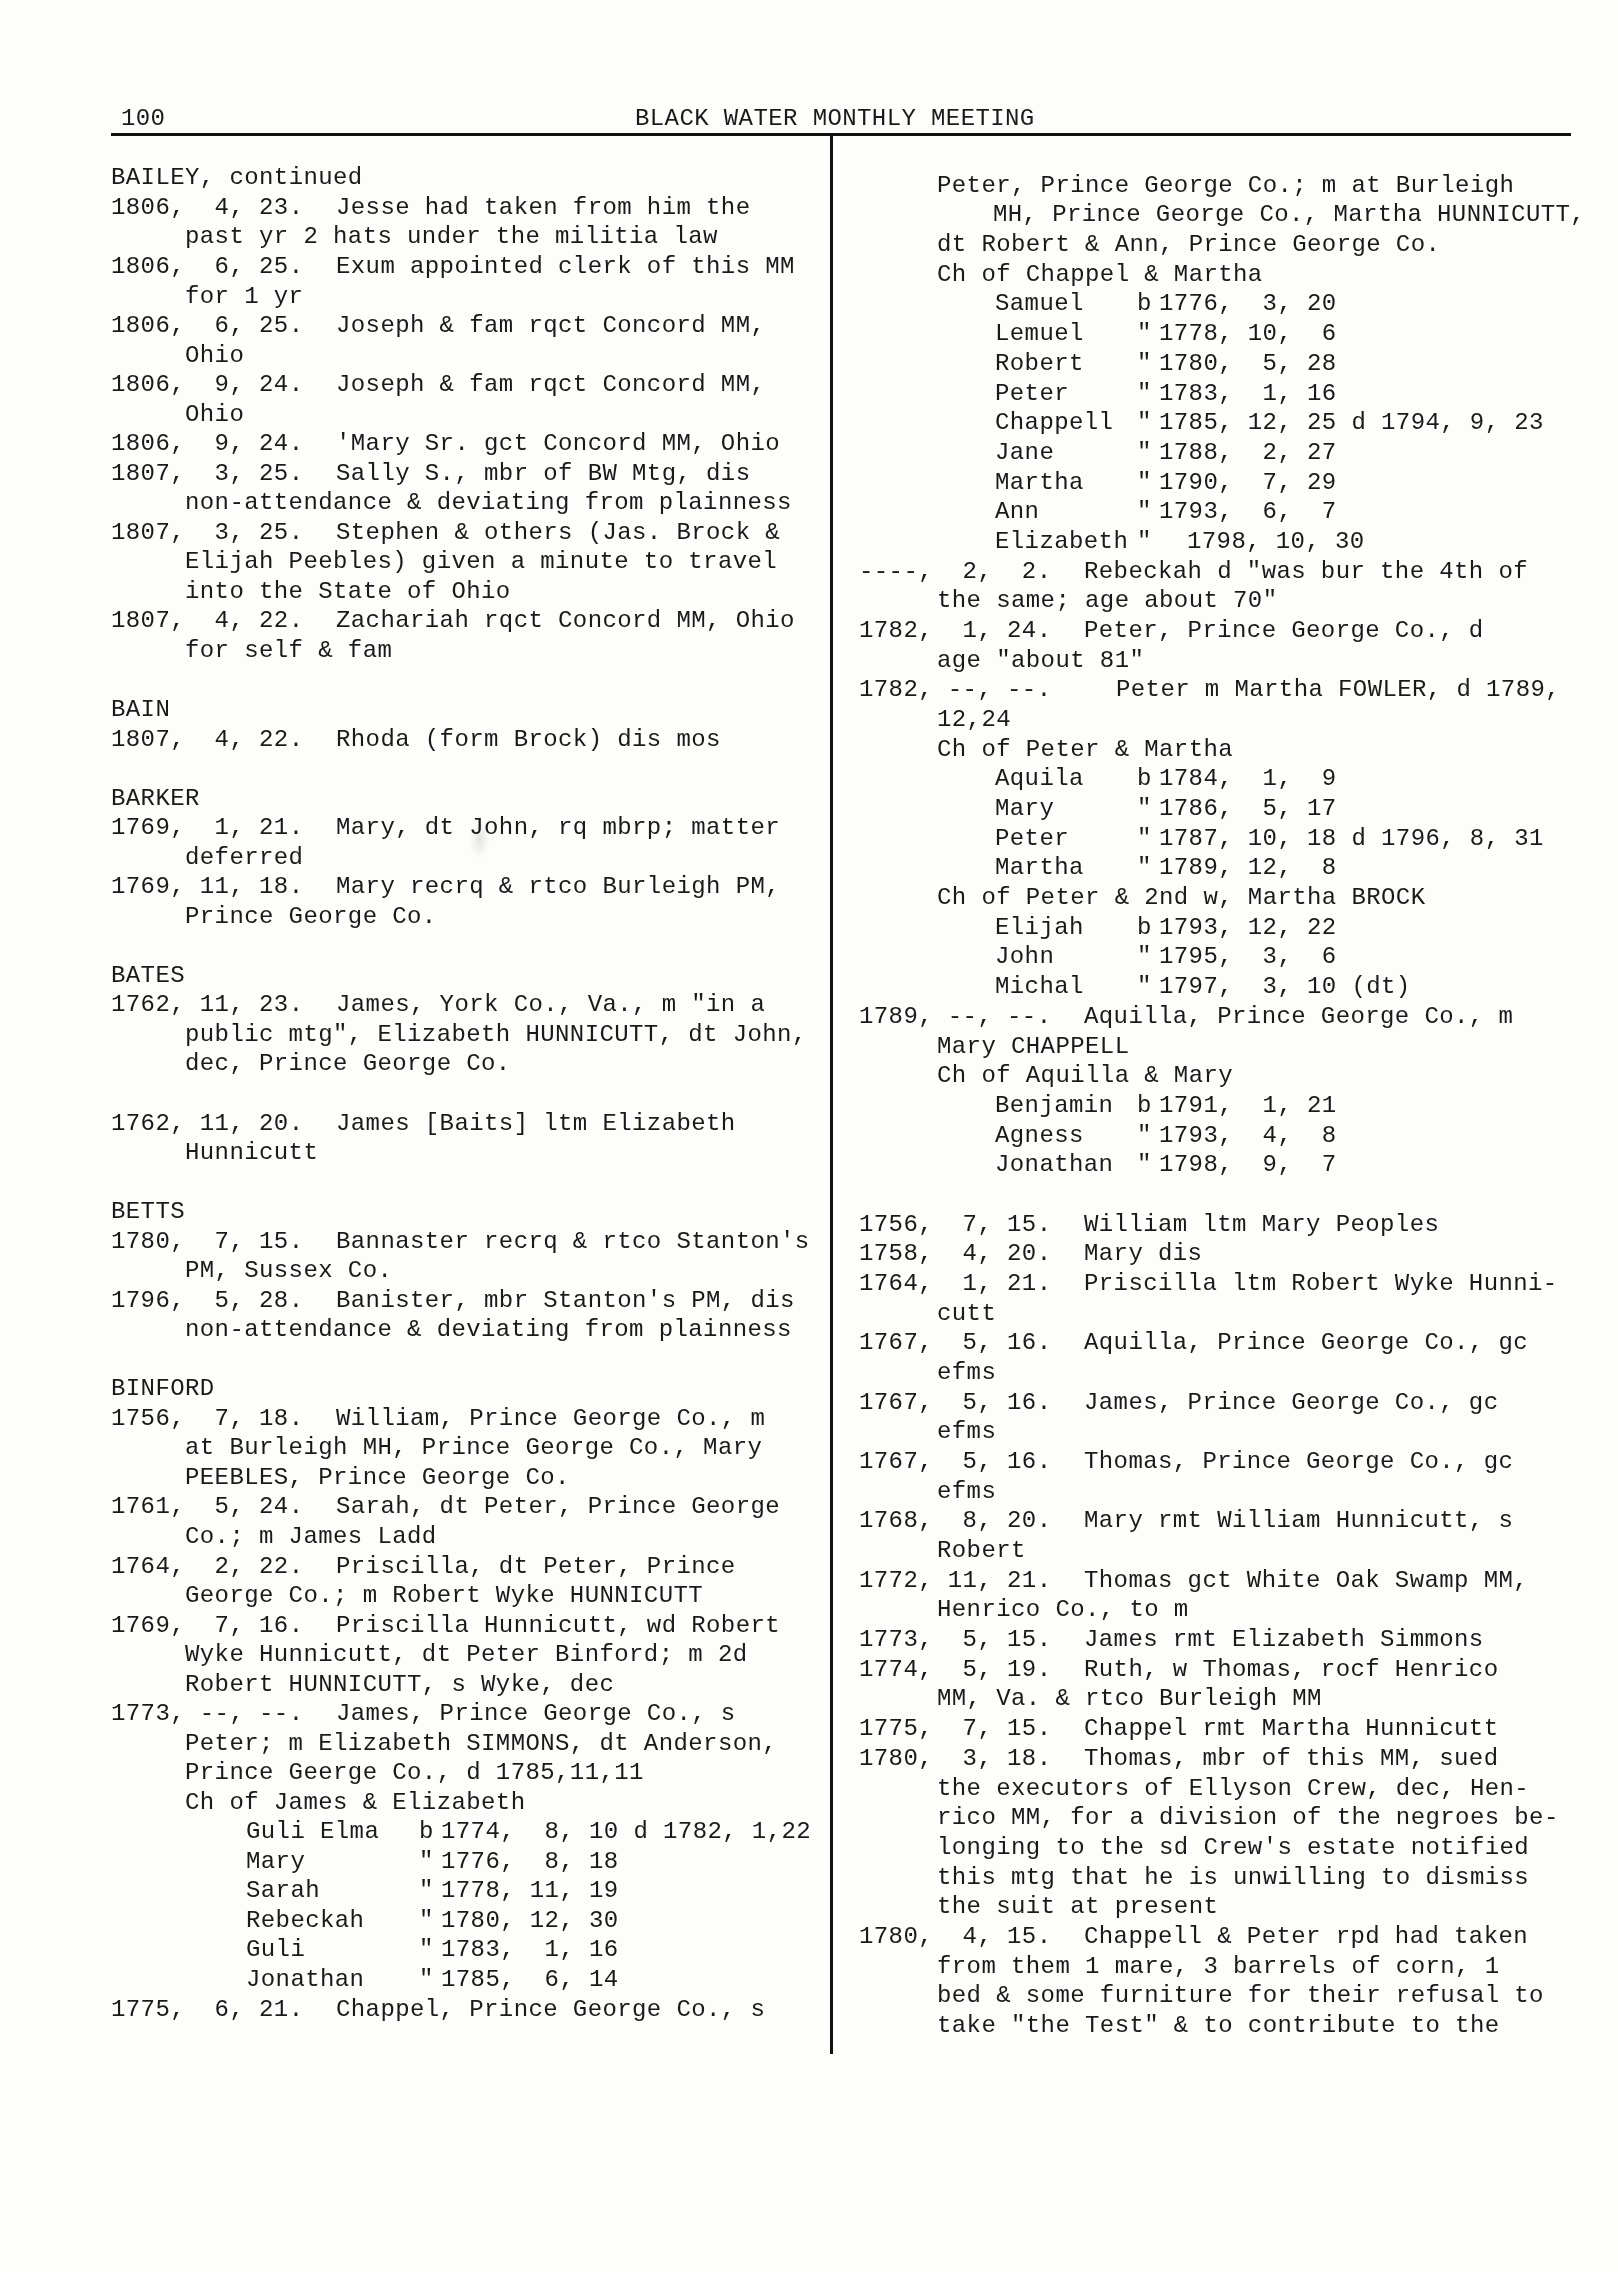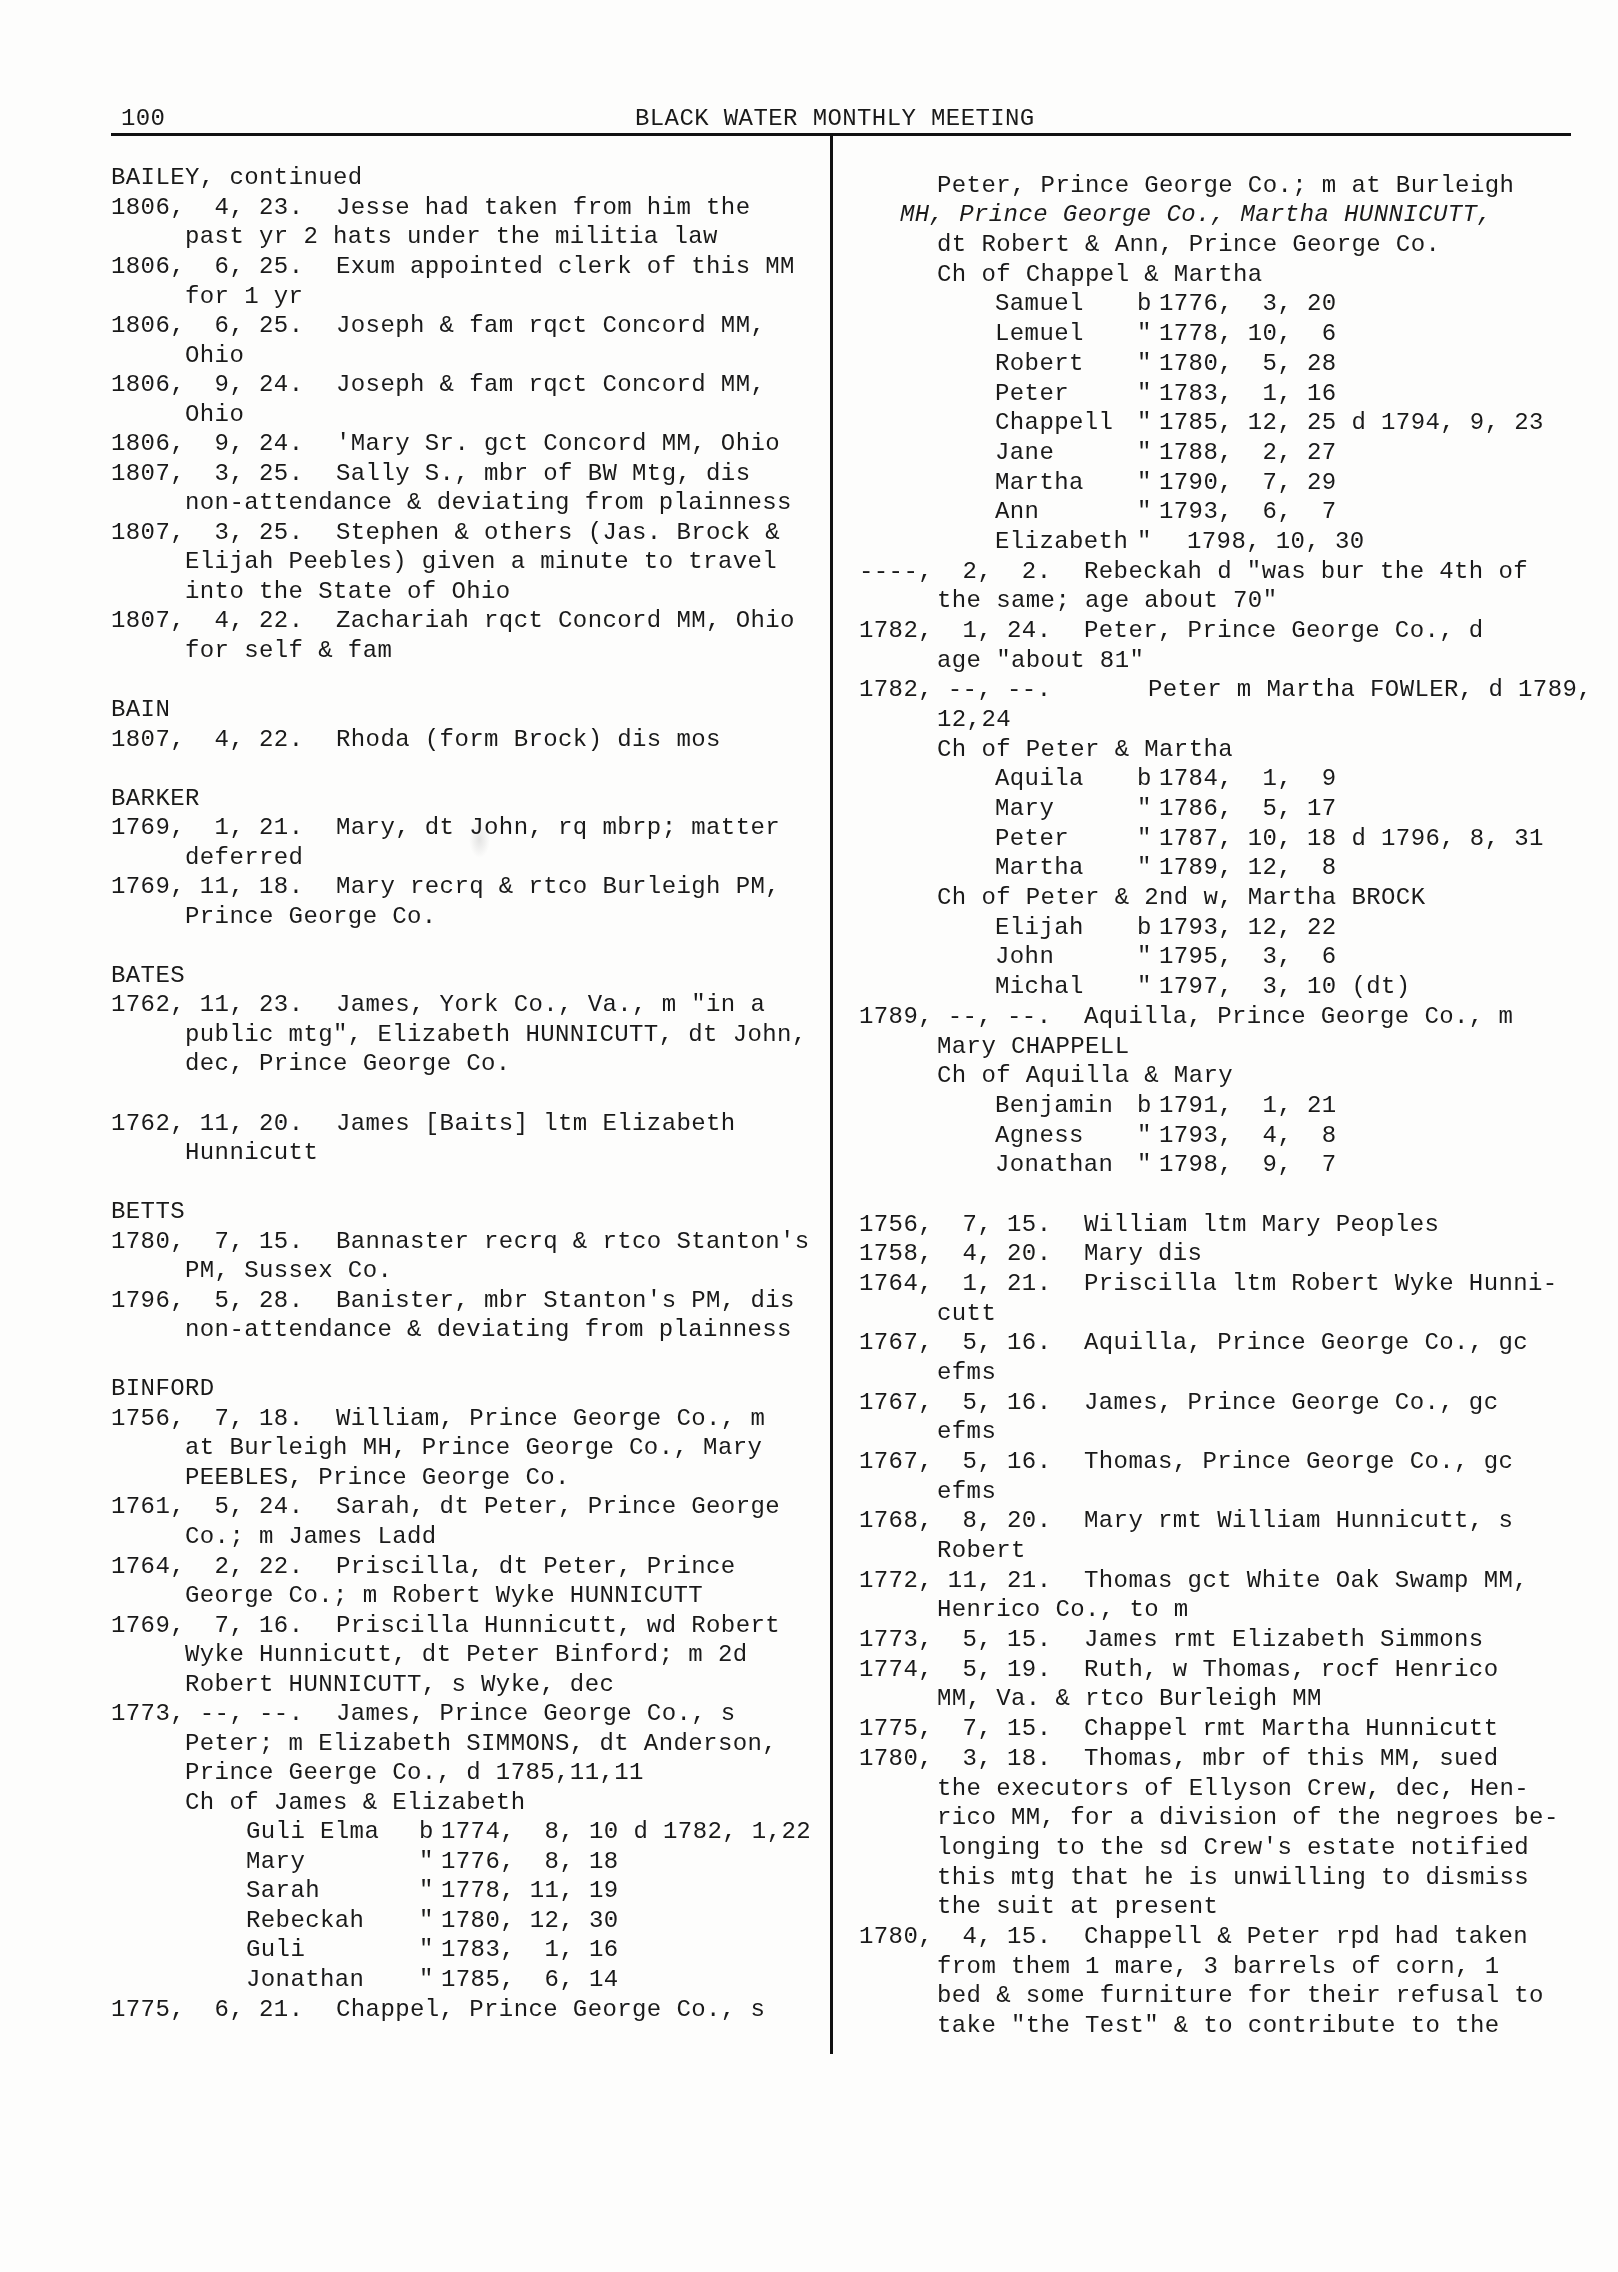--- a/index.html
+++ b/index.html
@@ -84,37 +84,37 @@
       <div class="mono line" style="top: 1817px; left: 0px;"><span class="cell" style="left: 246px;">Guli Elma</span><span class="cell" style="left: 419px;">b</span><span class="cell" style="left: 441px;">1774,  8, 10 d 1782, 1,22</span></div>
       <div class="mono line" style="top: 1847px; left: 0px;"><span class="cell" style="left: 246px;">Mary</span><span class="cell" style="left: 419px;">"</span><span class="cell" style="left: 441px;">1776,  8, 18</span></div>
       <div class="mono line" style="top: 1876px; left: 0px;"><span class="cell" style="left: 246px;">Sarah</span><span class="cell" style="left: 419px;">"</span><span class="cell" style="left: 441px;">1778, 11, 19</span></div>
       <div class="mono line" style="top: 1906px; left: 0px;"><span class="cell" style="left: 246px;">Rebeckah</span><span class="cell" style="left: 419px;">"</span><span class="cell" style="left: 441px;">1780, 12, 30</span></div>
       <div class="mono line" style="top: 1935px; left: 0px;"><span class="cell" style="left: 246px;">Guli</span><span class="cell" style="left: 419px;">"</span><span class="cell" style="left: 441px;">1783,  1, 16</span></div>
       <div class="mono line" style="top: 1965px; left: 0px;"><span class="cell" style="left: 246px;">Jonathan</span><span class="cell" style="left: 419px;">"</span><span class="cell" style="left: 441px;">1785,  6, 14</span></div>
       <div class="mono line" style="top: 1995px; left: 0px;"><span class="cell" style="left: 111px;">1775,  6, 21.</span><span class="cell" style="left: 336px;">Chappel, Prince George Co., s</span></div>
     </div>
   <div id="right-col">
       <div class="mono line" style="top: 171px; left: 0px;"><span class="cell" style="left: 937px;">Peter, Prince George Co.; m at Burleigh</span></div>
-      <div class="mono line" style="top: 200px; left: 0px;"><span class="cell" style="left: 900px; font-style: italic;">MH, Prince George Co., Martha HUNNICUTT,</span></div>
+      <div class="mono line" style="top: 200px; left: 0px;"><span class="cell" style="left: 993px;">MH, Prince George Co., Martha HUNNICUTT,</span></div>
       <div class="mono line" style="top: 230px; left: 0px;"><span class="cell" style="left: 937px;">dt Robert &amp; Ann, Prince George Co.</span></div>
       <div class="mono line" style="top: 260px; left: 0px;"><span class="cell" style="left: 937px;">Ch of Chappel &amp; Martha</span></div>
       <div class="mono line" style="top: 289px; left: 0px;"><span class="cell" style="left: 995px;">Samuel</span><span class="cell" style="left: 1137px;">b</span><span class="cell" style="left: 1159px;">1776,  3, 20</span></div>
       <div class="mono line" style="top: 319px; left: 0px;"><span class="cell" style="left: 995px;">Lemuel</span><span class="cell" style="left: 1137px;">"</span><span class="cell" style="left: 1159px;">1778, 10,  6</span></div>
       <div class="mono line" style="top: 349px; left: 0px;"><span class="cell" style="left: 995px;">Robert</span><span class="cell" style="left: 1137px;">"</span><span class="cell" style="left: 1159px;">1780,  5, 28</span></div>
       <div class="mono line" style="top: 379px; left: 0px;"><span class="cell" style="left: 995px;">Peter</span><span class="cell" style="left: 1137px;">"</span><span class="cell" style="left: 1159px;">1783,  1, 16</span></div>
       <div class="mono line" style="top: 408px; left: 0px;"><span class="cell" style="left: 995px;">Chappell</span><span class="cell" style="left: 1137px;">"</span><span class="cell" style="left: 1159px;">1785, 12, 25 d 1794, 9, 23</span></div>
       <div class="mono line" style="top: 438px; left: 0px;"><span class="cell" style="left: 995px;">Jane</span><span class="cell" style="left: 1137px;">"</span><span class="cell" style="left: 1159px;">1788,  2, 27</span></div>
       <div class="mono line" style="top: 468px; left: 0px;"><span class="cell" style="left: 995px;">Martha</span><span class="cell" style="left: 1137px;">"</span><span class="cell" style="left: 1159px;">1790,  7, 29</span></div>
       <div class="mono line" style="top: 497px; left: 0px;"><span class="cell" style="left: 995px;">Ann</span><span class="cell" style="left: 1137px;">"</span><span class="cell" style="left: 1159px;">1793,  6,  7</span></div>
       <div class="mono line" style="top: 527px; left: 0px;"><span class="cell" style="left: 995px;">Elizabeth</span><span class="cell" style="left: 1137px;">"</span><span class="cell" style="left: 1187px;">1798, 10, 30</span></div>
       <div class="mono line" style="top: 557px; left: 0px;"><span class="cell" style="left: 859px;">----,  2,  2.</span><span class="cell" style="left: 1084px;">Rebeckah d "was bur the 4th of</span></div>
       <div class="mono line" style="top: 586px; left: 0px;"><span class="cell" style="left: 937px;">the same; age about 70"</span></div>
       <div class="mono line" style="top: 616px; left: 0px;"><span class="cell" style="left: 859px;">1782,  1, 24.</span><span class="cell" style="left: 1084px;">Peter, Prince George Co., d</span></div>
       <div class="mono line" style="top: 646px; left: 0px;"><span class="cell" style="left: 937px;">age "about 81"</span></div>
-      <div class="mono line" style="top: 675px; left: 0px;"><span class="cell" style="left: 859px;">1782, --, --.</span><span class="cell" style="left: 1148px; text-align: center;">Peter m Martha FOWLER, d 1789,</span></div>
+      <div class="mono line" style="top: 675px; left: 0px;"><span class="cell" style="left: 859px;">1782, --, --.</span><span class="cell" style="left: 1116px; text-align: center;">Peter m Martha FOWLER, d 1789,</span></div>
       <div class="mono line" style="top: 705px; left: 0px;"><span class="cell" style="left: 937px;">12,24</span></div>
       <div class="mono line" style="top: 735px; left: 0px;"><span class="cell" style="left: 937px;">Ch of Peter &amp; Martha</span></div>
       <div class="mono line" style="top: 764px; left: 0px;"><span class="cell" style="left: 995px;">Aquila</span><span class="cell" style="left: 1137px;">b</span><span class="cell" style="left: 1159px;">1784,  1,  9</span></div>
       <div class="mono line" style="top: 794px; left: 0px;"><span class="cell" style="left: 995px;">Mary</span><span class="cell" style="left: 1137px;">"</span><span class="cell" style="left: 1159px;">1786,  5, 17</span></div>
       <div class="mono line" style="top: 824px; left: 0px;"><span class="cell" style="left: 995px;">Peter</span><span class="cell" style="left: 1137px;">"</span><span class="cell" style="left: 1159px;">1787, 10, 18 d 1796, 8, 31</span></div>
       <div class="mono line" style="top: 853px; left: 0px;"><span class="cell" style="left: 995px;">Martha</span><span class="cell" style="left: 1137px;">"</span><span class="cell" style="left: 1159px;">1789, 12,  8</span></div>
       <div class="mono line" style="top: 883px; left: 0px;"><span class="cell" style="left: 937px;">Ch of Peter &amp; 2nd w, Martha BROCK</span></div>
       <div class="mono line" style="top: 913px; left: 0px;"><span class="cell" style="left: 995px;">Elijah</span><span class="cell" style="left: 1137px;">b</span><span class="cell" style="left: 1159px;">1793, 12, 22</span></div>
       <div class="mono line" style="top: 942px; left: 0px;"><span class="cell" style="left: 995px;">John</span><span class="cell" style="left: 1137px;">"</span><span class="cell" style="left: 1159px;">1795,  3,  6</span></div>
       <div class="mono line" style="top: 972px; left: 0px;"><span class="cell" style="left: 995px;">Michal</span><span class="cell" style="left: 1137px;">"</span><span class="cell" style="left: 1159px;">1797,  3, 10 (dt)</span></div>

